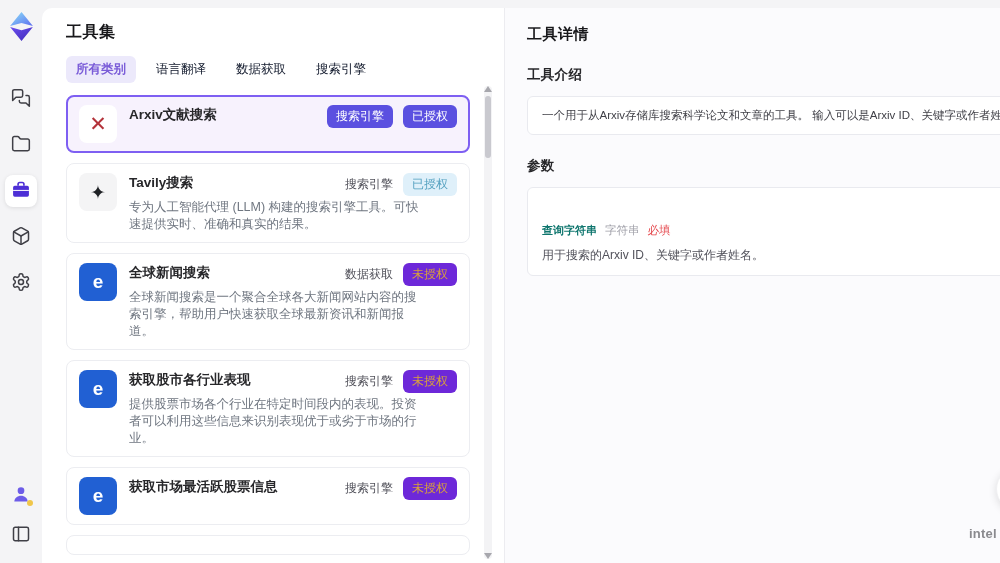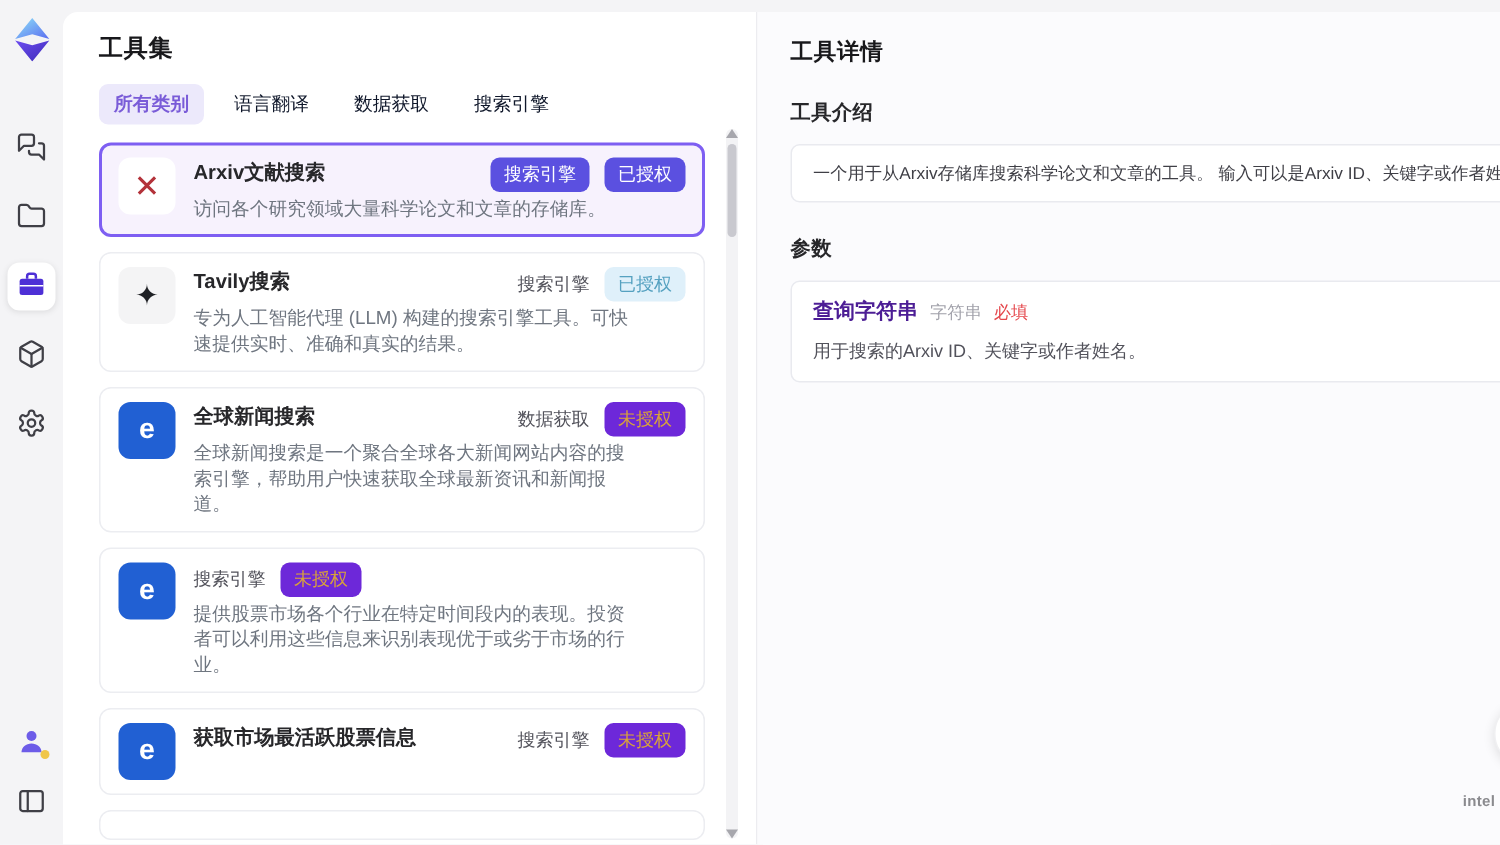--- a/index.html
+++ b/index.html
@@ -58,30 +58,30 @@
   .vs-up { top:0; border-bottom:6px solid #a7a7ad; }
   .vs-down { bottom:0; border-top:6px solid #a7a7ad; }
 
   
   .details { flex:1; background:#fbfbfd; padding:17px 22px; position:relative; }
   .details-title { font-size:15px; font-weight:700; color:#18181b; letter-spacing:.5px; }
   .section-heading { font-size:13.5px; font-weight:700; color:#27272a; margin-top:22px; letter-spacing:.3px; }
   .box { background:#ffffff; border:1px solid #e9eaef; border-radius:6px; padding:11px 14px; margin-top:12px; }
   .intro-text { font-size:11.5px; color:#3f3f46; white-space:nowrap; overflow:hidden; }
   .param-head { display:flex; align-items:baseline; gap:8px; }
-  .param-name { font-size:14px; font-weight:700; color:#4c1d95; }
+  .param-name { font-size:11px; font-weight:700; color:#0f766e; }
   .param-type { font-size:11.5px; color:#a1a1aa; }
-  .param-required { font-size:11.5px; color:#e5484d; }
+  .param-required { font-size:11.5px; color:#e5484d;margin-top:24px; }
   .param-desc { margin-top:9px; font-size:12px; color:#52525b; }
 
   .fab { position:absolute; right:22px; bottom:52px; width:44px; height:44px; border-radius:50%; background:#fff;
          border:1px solid #f0f0f2; box-shadow:0 2px 8px rgba(0,0,0,.12); display:flex; align-items:center;
          justify-content:center; color:#52525b; cursor:pointer; }
   .intel { position:absolute; right:21px; bottom:12px; color:#8a8a8e; line-height:1; text-align:right; }
-  .intel .i1 { font-size:10px; font-weight:700; letter-spacing:.2px; }
+  .intel .i1 { font-size:13px; font-weight:700; letter-spacing:.2px; }
   .intel .i2 { font-size:11.5px; font-weight:400; letter-spacing:2px; margin-left:3px; }
   .intel .i3 { display:block; font-size:8px; color:#c6c6ca; letter-spacing:1px; margin-top:2px; }
 </style>
 </head>
 <body>
 
 <div class="app">
 
   <aside class="rail">
     <div class="rail-logo">
@@ -178,21 +178,20 @@
           <div class="card selected">
     <div class="tool-icon icon-arxiv">✕</div>
     <div class="card-main">
       <div class="card-head">
         <div class="card-name">Arxiv文献搜索</div>
         <div class="card-meta">
           <span class="chip chip-solid">搜索引擎</span>
           <span class="chip chip-solid">已授权</span>
         </div>
       </div>
-      <div class="card-desc">访问各个研究领域大量科学论文和文章的存储库。</div>
     </div>
   </div>
           <div class="card">
     <div class="tool-icon icon-tavily">✦</div>
     <div class="card-main">
       <div class="card-head">
         <div class="card-name">Tavily搜索</div>
         <div class="card-meta">
           <span class="cat-plain">搜索引擎</span>
           <span class="chip chip-info">已授权</span>
@@ -211,20 +210,21 @@
           <span class="chip chip-warning">未授权</span>
         </div>
       </div>
       <div class="card-desc">全球新闻搜索是一个聚合全球各大新闻网站内容的搜索引擎，帮助用户快速获取全球最新资讯和新闻报道。</div>
     </div>
   </div>
           <div class="card">
     <div class="tool-icon icon-news">e</div>
     <div class="card-main">
       <div class="card-head">
+        <div class="card-name">获取股市各行业表现</div>
         <div class="card-meta">
           <span class="cat-plain">搜索引擎</span>
           <span class="chip chip-warning">未授权</span>
         </div>
       </div>
       <div class="card-desc">提供股票市场各个行业在特定时间段内的表现。投资者可以利用这些信息来识别表现优于或劣于市场的行业。</div>
     </div>
   </div>
           <div class="card">
     <div class="tool-icon icon-news">e</div>

